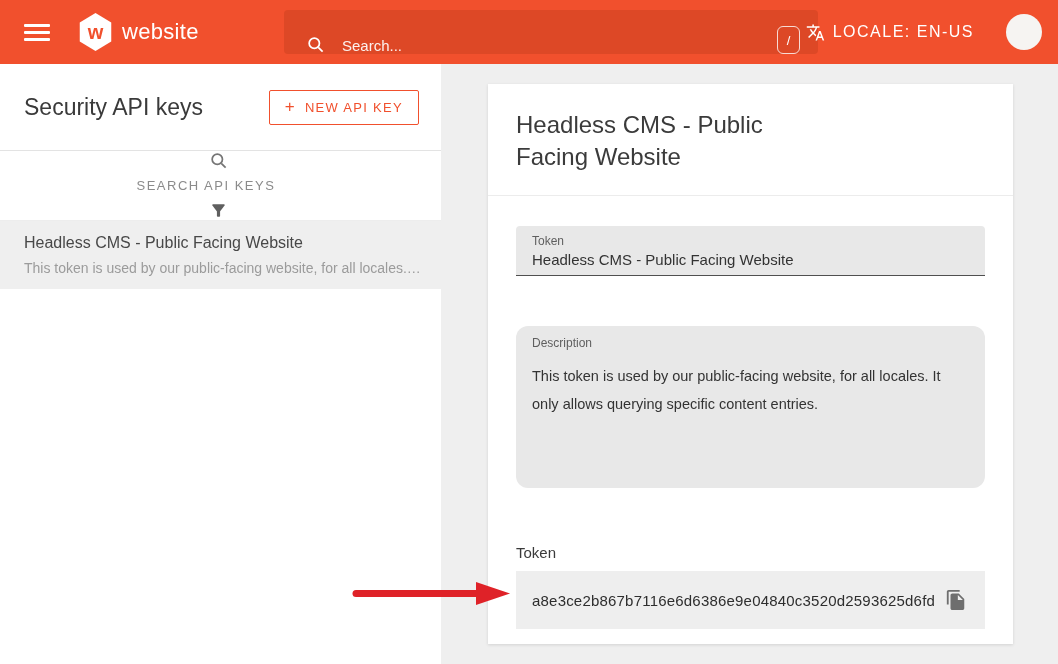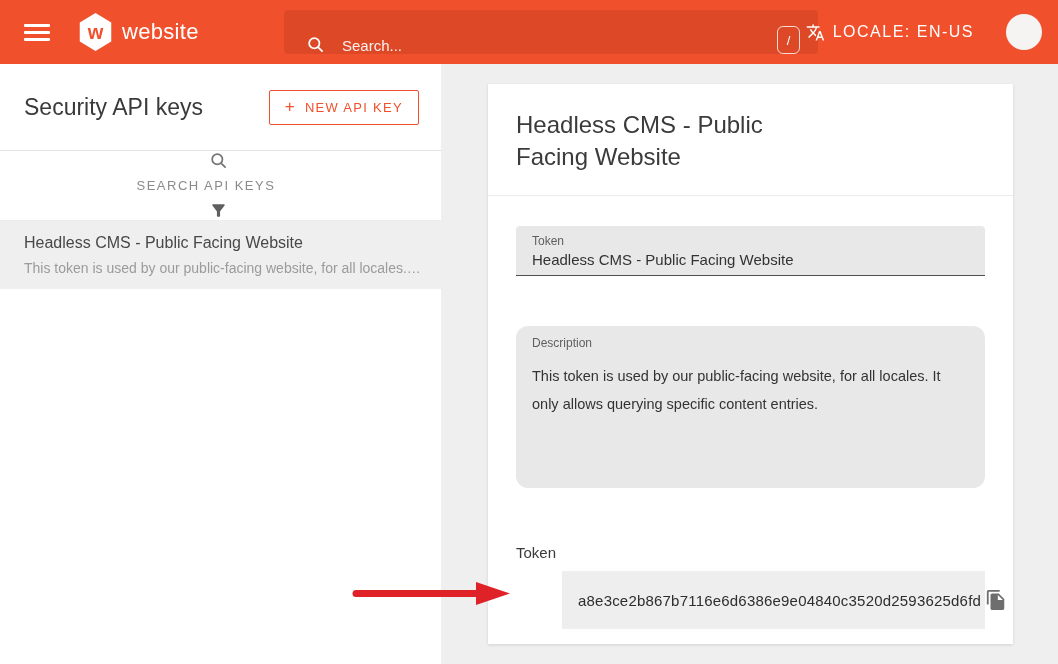--- a/index.html
+++ b/index.html
@@ -59,21 +59,21 @@
   .card-title { font-size:24px; line-height:32px; color:#3b3b3b; font-weight:400; max-width:285px; }
   .card-form { padding:30px 28px; }
   .field { background:#E8E8E8; border-radius:4px 4px 0 0; padding:8px 16px; }
   .field-name { border-bottom:1px solid #4F4F4F; height:50px; }
   .field-label { font-size:12px; color:#5f5f5f; }
   .field-value { font-size:15px; color:#333; margin-top:3px; }
   .field-desc { height:162px; margin-top:50px; border-radius:12px; padding-top:10px; }
   .desc-text { font-size:14.5px; line-height:28px; color:#333; margin-top:12px; max-width:440px; }
   .token-label { font-size:15px; color:#3a3a3a; margin-top:56px; }
   .token-box { margin-top:10px; background:#EEEEEE; height:58px; display:flex; align-items:center;
-    padding:0 14px 0 16px;margin-left:46px; }
+    padding:0 14px 0 16px; }
   .token-value { flex:1; font-size:15px; color:#2e2e2e; letter-spacing:0.2px; }
   .copy-btn { background:transparent; border:none; cursor:pointer; padding:4px; display:flex; }
 
   
   .anno-arrow { position:absolute; left:350px; top:582px; width:160px; height:23px; pointer-events:none; }
 </style>
 </head>
 <body>
 
 <div class="header">

